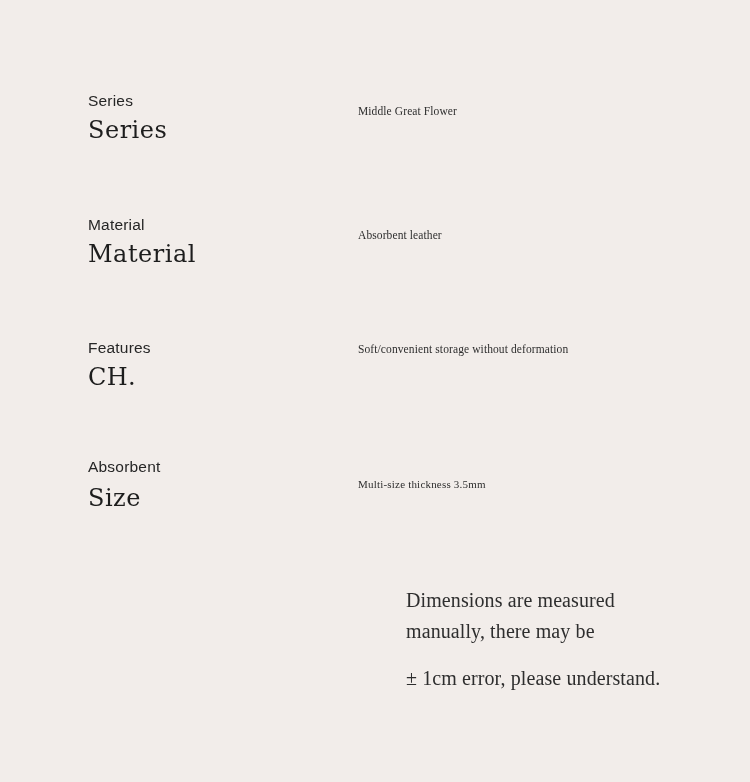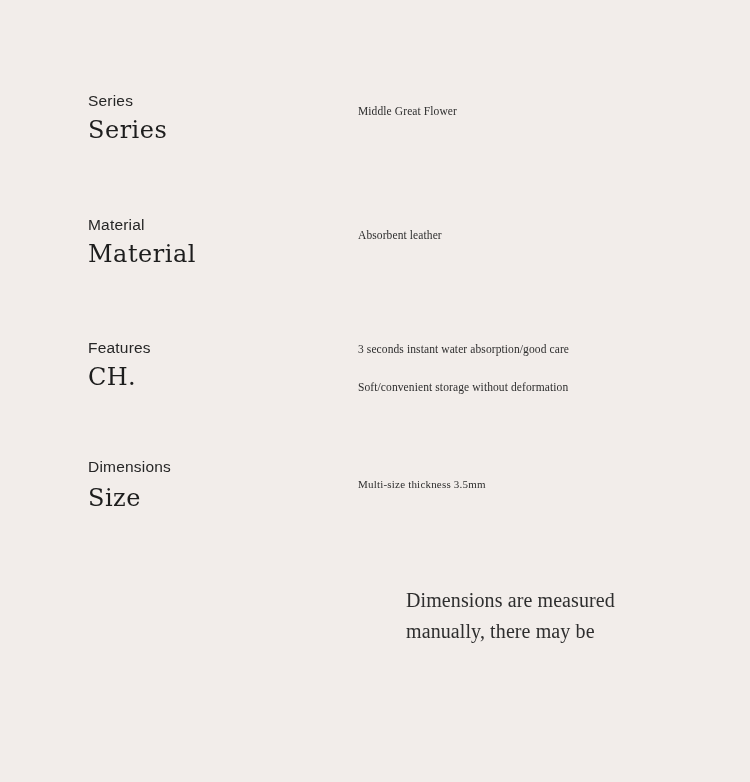--- a/index.html
+++ b/index.html
@@ -111,36 +111,36 @@
       <div class="value-line">Absorbent leather</div>
     </div>
   </div>
 
   <div class="spec-row" style="top:339px;">
     <div class="label-col">
       <div class="label-small">Features</div>
       <div class="label-large tight">CH.</div>
     </div>
     <div class="value-col" style="top:3px;">
-      <div class="value-line" style="margin-bottom:22px;">3 seconds instant water absorption/good care</div>
       <div class="value-line">Soft/convenient storage without deformation</div>
     </div>
   </div>
 
   <div class="spec-row" style="top:458px;">
     <div class="label-col">
-      <div class="label-small" style="width:70px;">Dimensions</div>
+      <div class="label-small" style="width:70px;">Absorbent</div>
       <div class="label-large" style="margin-top:8px;">Size</div>
     </div>
     <div class="value-col" style="top:19px;">
       <div class="value-line big">Multi-size thickness 3.5mm</div>
     </div>
   </div>
 
   <div class="spec-row" style="top:584px;">
     <div class="label-col">
     </div>
     <div class="value-col" style="top:1px; width:340px;">
       <div class="value-line notice">Dimensions are measured manually, there may be</div>
+      <div class="value-line notice">± 1cm error, please understand.</div>
     </div>
   </div>
 
 </div>
 
 </body></html>

